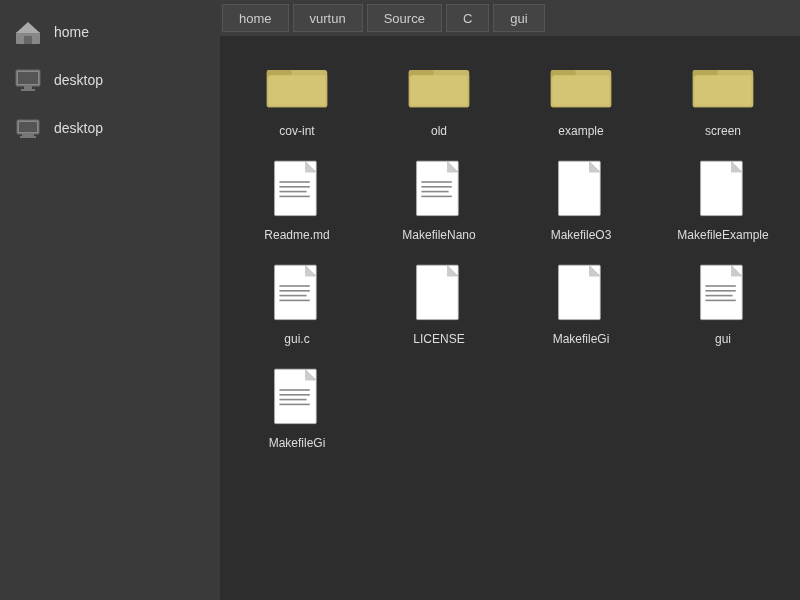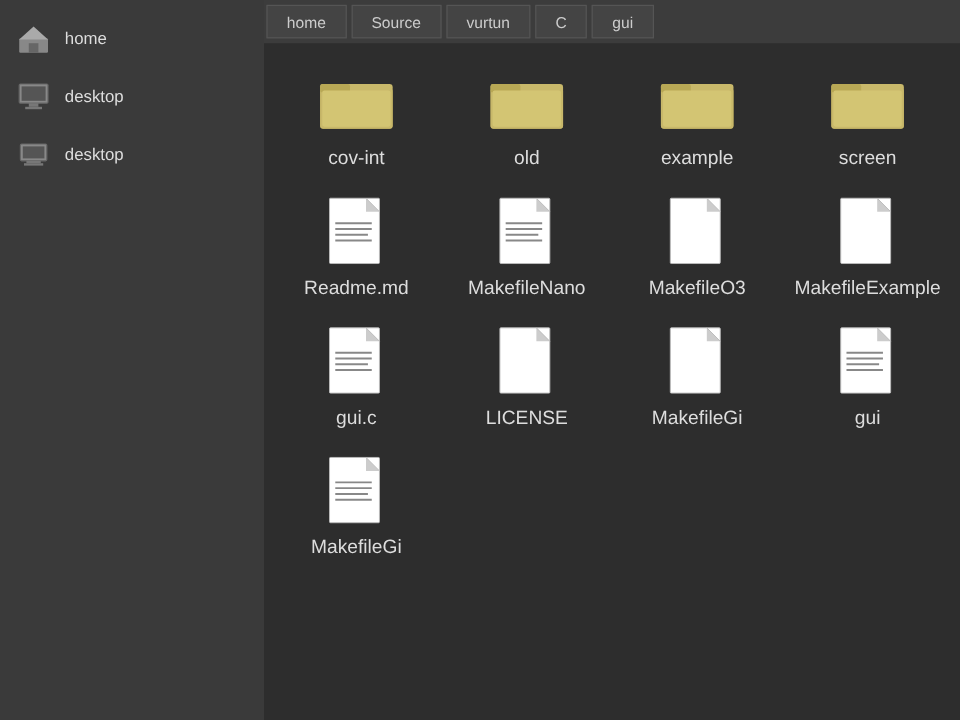--- a/index.html
+++ b/index.html
@@ -99,21 +99,21 @@
     }
 
     .file-icon {
       width: 64px;
       height: 64px;
       margin-bottom: 6px;
     }
 
     .file-label {
       color: #ddd;
-      font-size: 16px;
+      font-size: 12px;
       text-align: center;
       word-break: break-word;
     }
 
     
     #file-area::-webkit-scrollbar {
       width: 12px;
     }
     #file-area::-webkit-scrollbar-track {
       background: #3a3a3a;
@@ -160,22 +160,22 @@
           <rect x="6" y="22" width="16" height="2" fill="#777"></rect>
         </svg>
       </span>
       <span>desktop</span>
     </div>
   </div>
 
 <div id="main">
   <div id="breadcrumb">
   <div class="breadcrumb-item">home</div>
+      <div class="breadcrumb-item">vurtun</div>
       <div class="breadcrumb-item">Source</div>
-      <div class="breadcrumb-item">vurtun</div>
       <div class="breadcrumb-item">C</div>
       <div class="breadcrumb-item">gui</div>
     </div>
   <div id="file-area">
     <div id="file-grid">
     <div class="file-item">
           <div class="file-icon"><svg viewBox="0 0 72 56" width="64" height="64" xmlns="http://www.w3.org/2000/svg">
         <rect x="2" y="14" width="68" height="38" rx="3" fill="#b8a855"></rect>
         <rect x="2" y="10" width="68" height="42" rx="3" fill="#c8b86a"></rect>
         <rect x="2" y="10" width="28" height="8" rx="2" fill="#b8a855"></rect>

